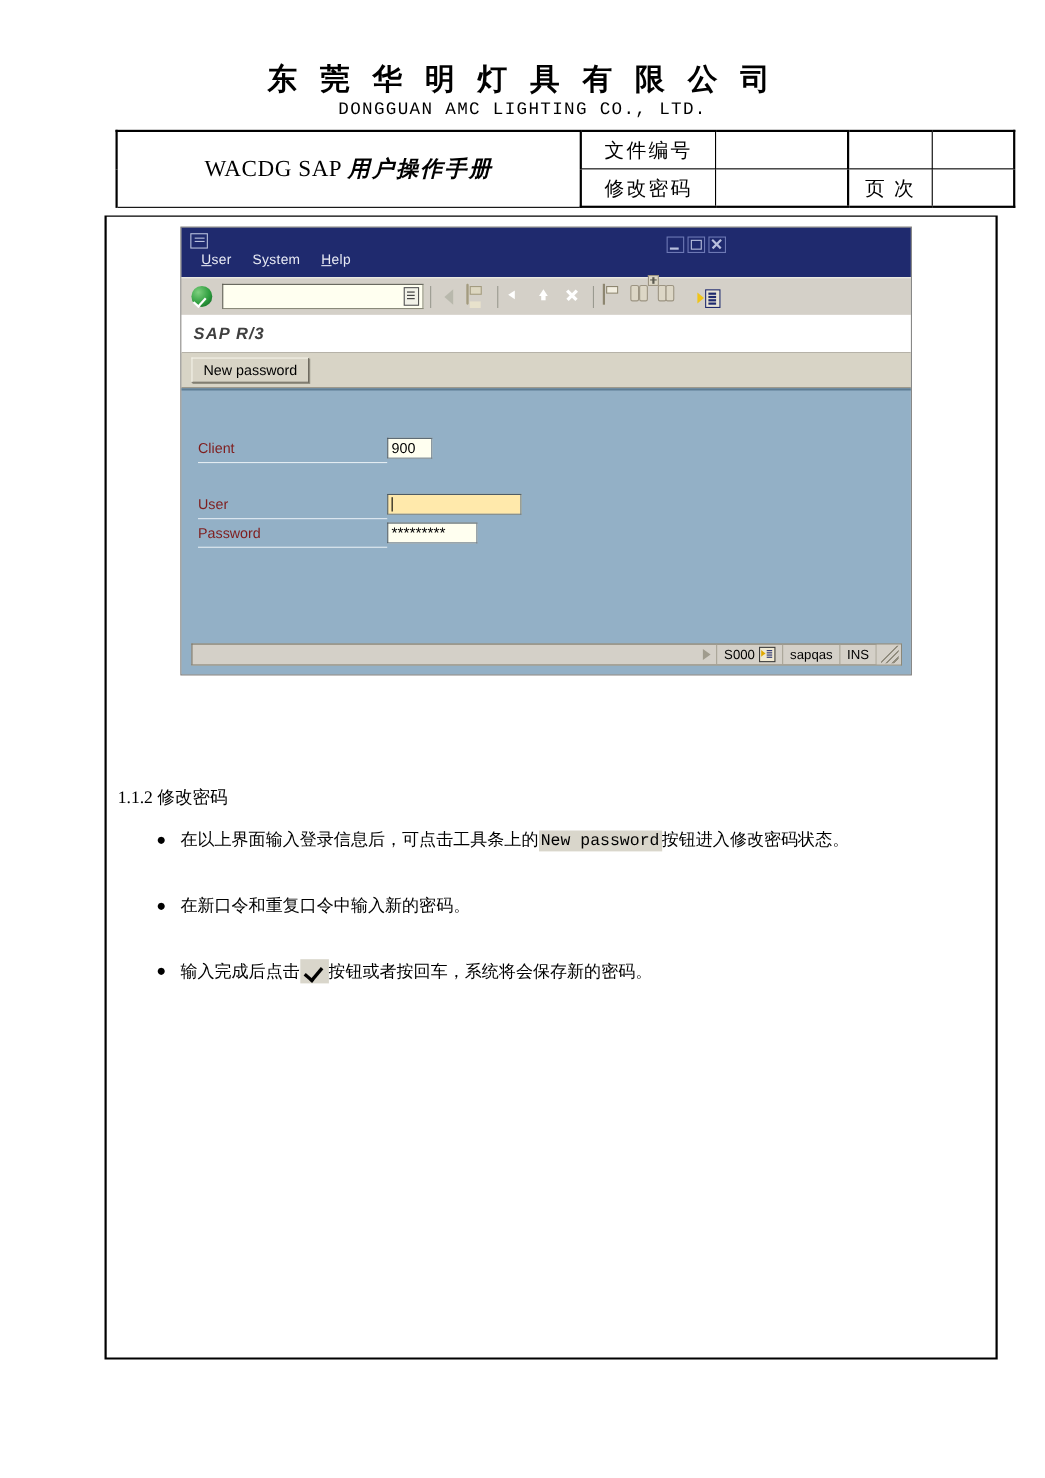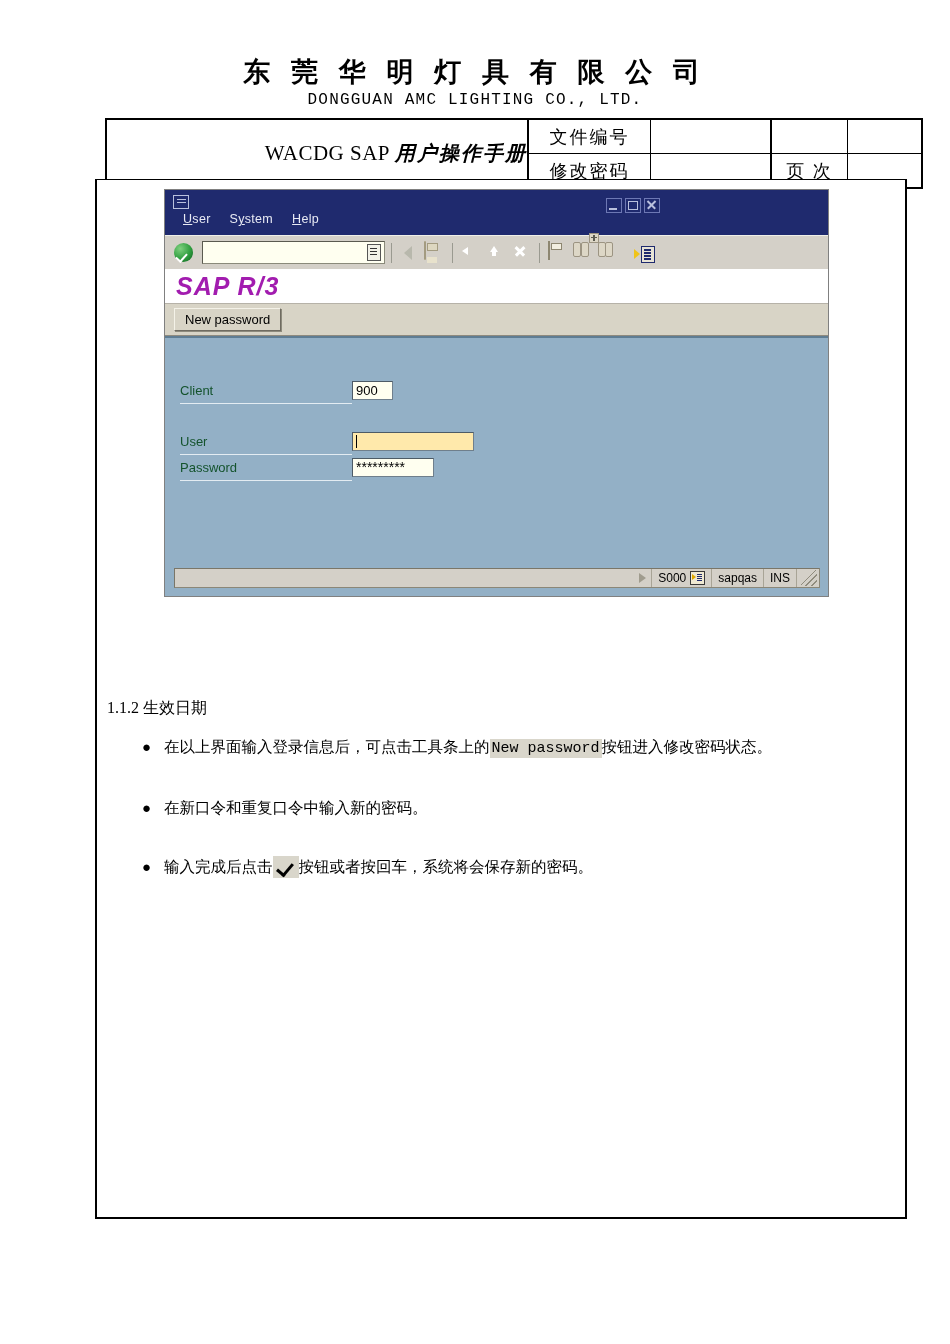--- a/index.html
+++ b/index.html
@@ -70,21 +70,21 @@
     letter-spacing: 2px;
   }
   .cell-label {
     font-size: 18px;
     letter-spacing: 2px;
   }
 
   
   .content-box {
     position: absolute;
-    left: 95px; top: 179px;
+    left: 95px; top: 196px;
     width: 812px;
     height: 1040px;
     border: 1px solid #000;
     border-left-width: 2px;
     border-right-width: 2px;
     border-bottom-width: 2px;
     box-sizing: border-box;
     background: #fff;
   }
 
@@ -300,24 +300,24 @@
 
   
   .sap-r3bar {
     background:#ffffff;
     height:34px;
     display:flex;align-items:center;
     padding-left:11px;
     border-bottom:1px solid #b6b2a8;
   }
   .sap-r3 {
-    color:#a21caf;
+    color:#404040;
     font-family:"Liberation Sans","DejaVu Sans",sans-serif;
     font-weight:bold;font-style:italic;
-    font-size:25px;letter-spacing:1px;
+    font-size:15px;letter-spacing:1px;
   }
   
   .sap-apptoolbar{
     height:31px;background:#d8d4c6;
     display:flex;align-items:center;padding-left:9px;
     border-bottom:1px solid #8e8a7e;
   }
   .btn-newpass{
     background:#d8d4c6;
     border:1px solid #6f6b60;
@@ -331,21 +331,21 @@
   .sap-panel{
     background:#93b0c6;
     height:258px;
     position:relative;
     border-top:2px solid #5f7d93;
   }
   .fld-row{position:absolute;left:0;width:100%;height:20px;}
   .fld-label{
     position:absolute;left:15px;top:0;
     font-family:"Liberation Sans","DejaVu Sans",sans-serif;
-    font-size:13px;color:#14532d;
+    font-size:13px;color:#7f1d1d;
   }
   .fld-underline{
     position:absolute;left:15px;bottom:-1px;height:1px;background:#e3ecf2;
   }
   .fld-input{
     position:absolute;
     background:#fffff0;
     border:1px solid #6f7f8c;
     border-top-color:#4d5b66;border-left-color:#4d5b66;
     height:19px;
@@ -452,21 +452,21 @@
 <body>
 
 <div class="doc-header">
   <div class="company-cn">东 莞 华 明 灯 具 有 限 公 司</div>
   <div class="company-en">DONGGUAN AMC LIGHTING CO., LTD.</div>
 </div>
 
 <table class="hdr-table">
   <tbody>
       <tr>
-    <td class="cell-title outer-l outer-t" rowspan="2" style="width:420px;text-align:right;">
+    <td class="cell-title outer-l outer-t" rowspan="2" style="width:420px;">
       <span>WACDG SAP </span><b>用户操作手册</b>
     </td>
     <td class="cell-label outer-t thick-l" style="width:121px;">文件编号</td>
     <td class="outer-t" style="width:119px;"></td>
     <td class="outer-t thick-l" style="width:75px;"></td>
     <td class="outer-t outer-r" style="width:73px;"></td>
   </tr>
   <tr>
     <td class="cell-label outer-b thick-l">修改密码</td>
     <td class="outer-b"></td>
@@ -568,21 +568,21 @@
         </div>
         <div class="st-cell">
           <span>INS</span>
         </div>
         <div class="st-grip"></div>
       </div>
 
     </div>
   </div>
 
-  <div class="section-title">1.1.2 生效日期</div>
+  <div class="section-title">1.1.2 修改密码</div>
 
   <div class="bullets">
 
     <div class="bullet">
       <span class="dot">●</span>
       <span class="txt"><span>在以上界面输入登录信息后，可点击工具条上的</span><span class="chip-text">New password</span><span>按钮进入修改密码状态。</span></span>
     </div>
 
     <div class="bullet">
       <span class="dot">●</span>

